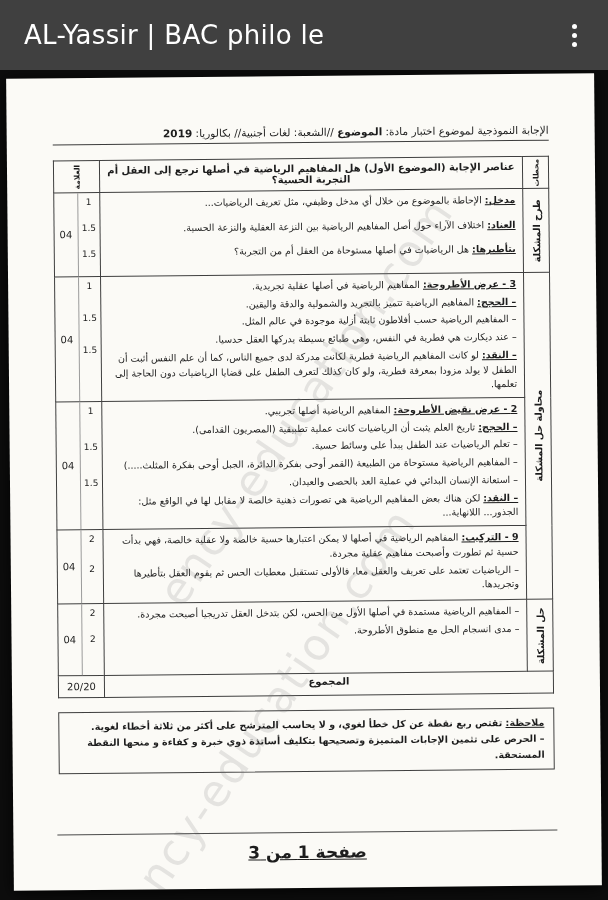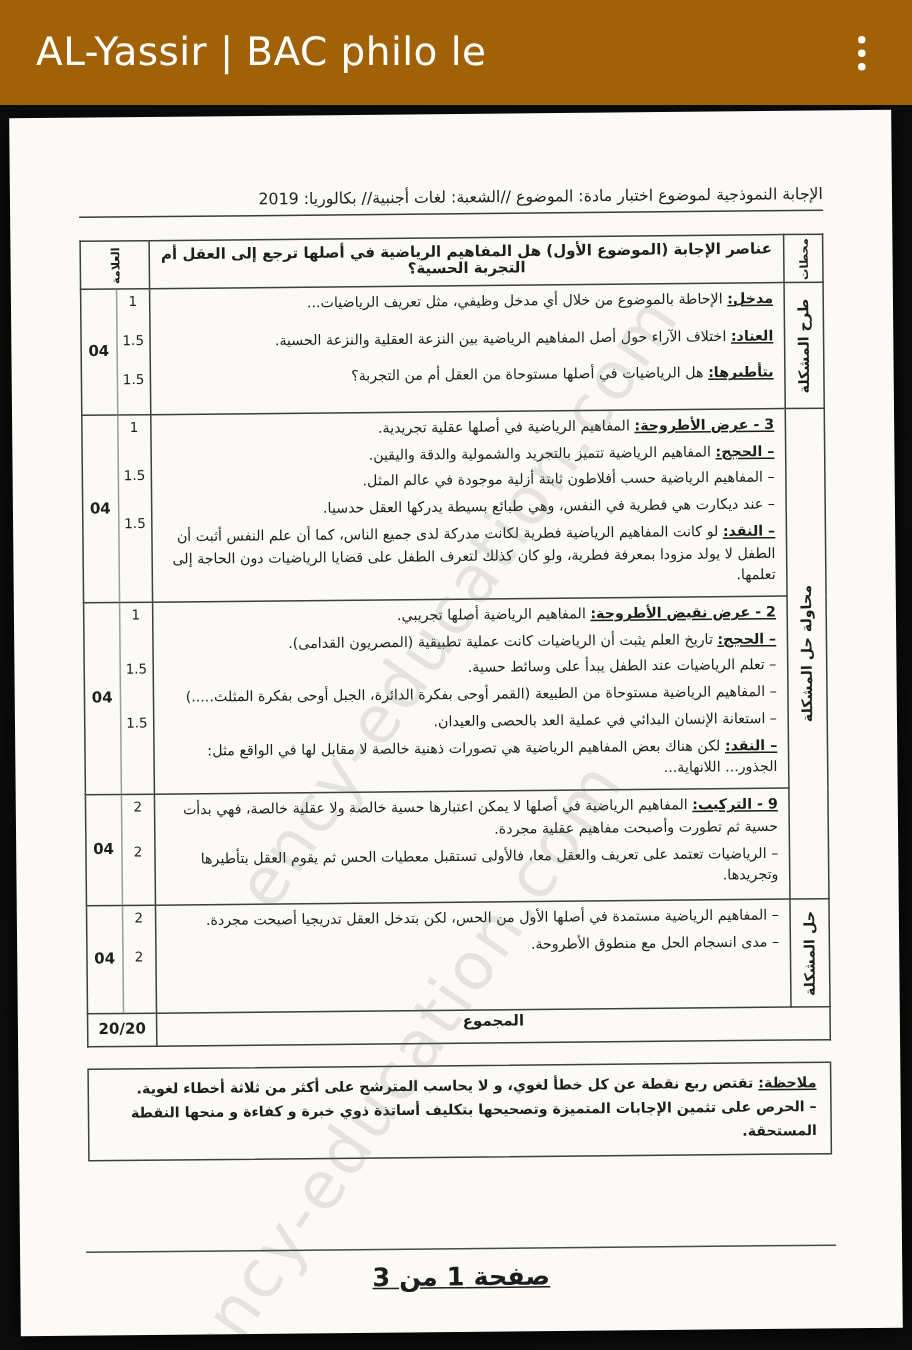--- a/index.html
+++ b/index.html
@@ -1,20 +1,20 @@
 <!DOCTYPE html>
 <html lang="ar"><head>
 <meta charset="utf-8">
 <style>
   * { margin:0; padding:0; box-sizing:border-box; }
   html,body { width:608px; height:900px; overflow:hidden; background:#000; }
   body { font-family:"DejaVu Sans", sans-serif; position:relative; }
 
   
-  .appbar { height:70px; background:#a16207; display:flex; align-items:center;
+  .appbar { height:70px; background:#404040; display:flex; align-items:center;
             padding:0 14px 0 24px; color:#fff; }
   .appbar-title { flex:1; font-size:26px; font-weight:400; letter-spacing:.3px;
                   white-space:nowrap; overflow:hidden; }
   .menu-btn { width:40px; height:48px; display:flex; flex-direction:column;
               align-items:center; justify-content:center; gap:4px; cursor:pointer; }
   .menu-btn i { width:5px; height:5px; border-radius:50%; background:#fff; display:block; }
 
   
   .viewer { position:absolute; top:70px; left:0; right:0; bottom:0;
             background:#0d0d0d; overflow:hidden; }
@@ -26,21 +26,21 @@
   
   .wm { position:absolute; direction:ltr; color:rgba(110,110,110,.16);
         font-size:44px; letter-spacing:2px; white-space:nowrap;
         transform:rotate(-55deg); pointer-events:none; }
   .wm1 { top:300px; left:55px; }
   .wm2 { top:610px; left:15px; }
 
   
   .doc-header { font-size:10.5px; border-bottom:1px solid #3c3c3c;
                 padding-bottom:4px; white-space:nowrap; }
-  .doc-header .b2 { font-weight:normal; }
+  .doc-header .b2 { font-weight:bold; }
 
   
   table.answer { width:100%; border-collapse:collapse; margin-top:15px;
                  table-layout:fixed; }
   .answer th, .answer td { border:1px solid #3f3f3f; vertical-align:top; }
   .answer th { font-weight:bold; }
   tr.hr0 { height:32px; }
   tr.r0 { height:84px; } tr.r1 { height:112px; } tr.r2 { height:126px; }
   tr.r3 { height:74px; }  tr.r4 { height:72px; }  tr.rt { height:22px; }
 
@@ -56,24 +56,24 @@
   .sparse .item { margin-bottom:10px; }
   .lead { font-weight:bold; text-decoration:underline; }
 
   .marks-cell { position:relative; }
   .marks-inner { position:absolute; inset:0; display:flex; }
   .m-partials { width:50%; display:flex; flex-direction:column; align-items:center;
                 padding-top:4px; gap:16px; font-size:9px;
                 border-left:1px solid #9b9b9b; }
   .g1 { gap:22px; } .g2 { gap:26px; } .g3 { gap:20px; } .g4 { gap:16px; }
   .m-total { width:50%; display:flex; align-items:center; justify-content:center;
-             font-weight:bold; font-size:10px; }
+             font-weight:normal; font-size:10px; }
 
   .total-label { text-align:center; font-weight:bold; font-size:10px; padding:2px; }
-  .total-value { text-align:center; font-weight:bold; font-size:10px;
+  .total-value { text-align:center; font-weight:normal; font-size:10px;
                  vertical-align:middle !important; }
 
   
   .note-box { margin-top:14px; border:1px solid #3f3f3f; padding:6px 9px;
               font-size:9.5px; font-weight:bold; line-height:1.7; }
   .note-box .lead { }
 
   
   .page-footer { position:absolute; left:44px; right:44px; bottom:26px;
                  text-align:center; }

